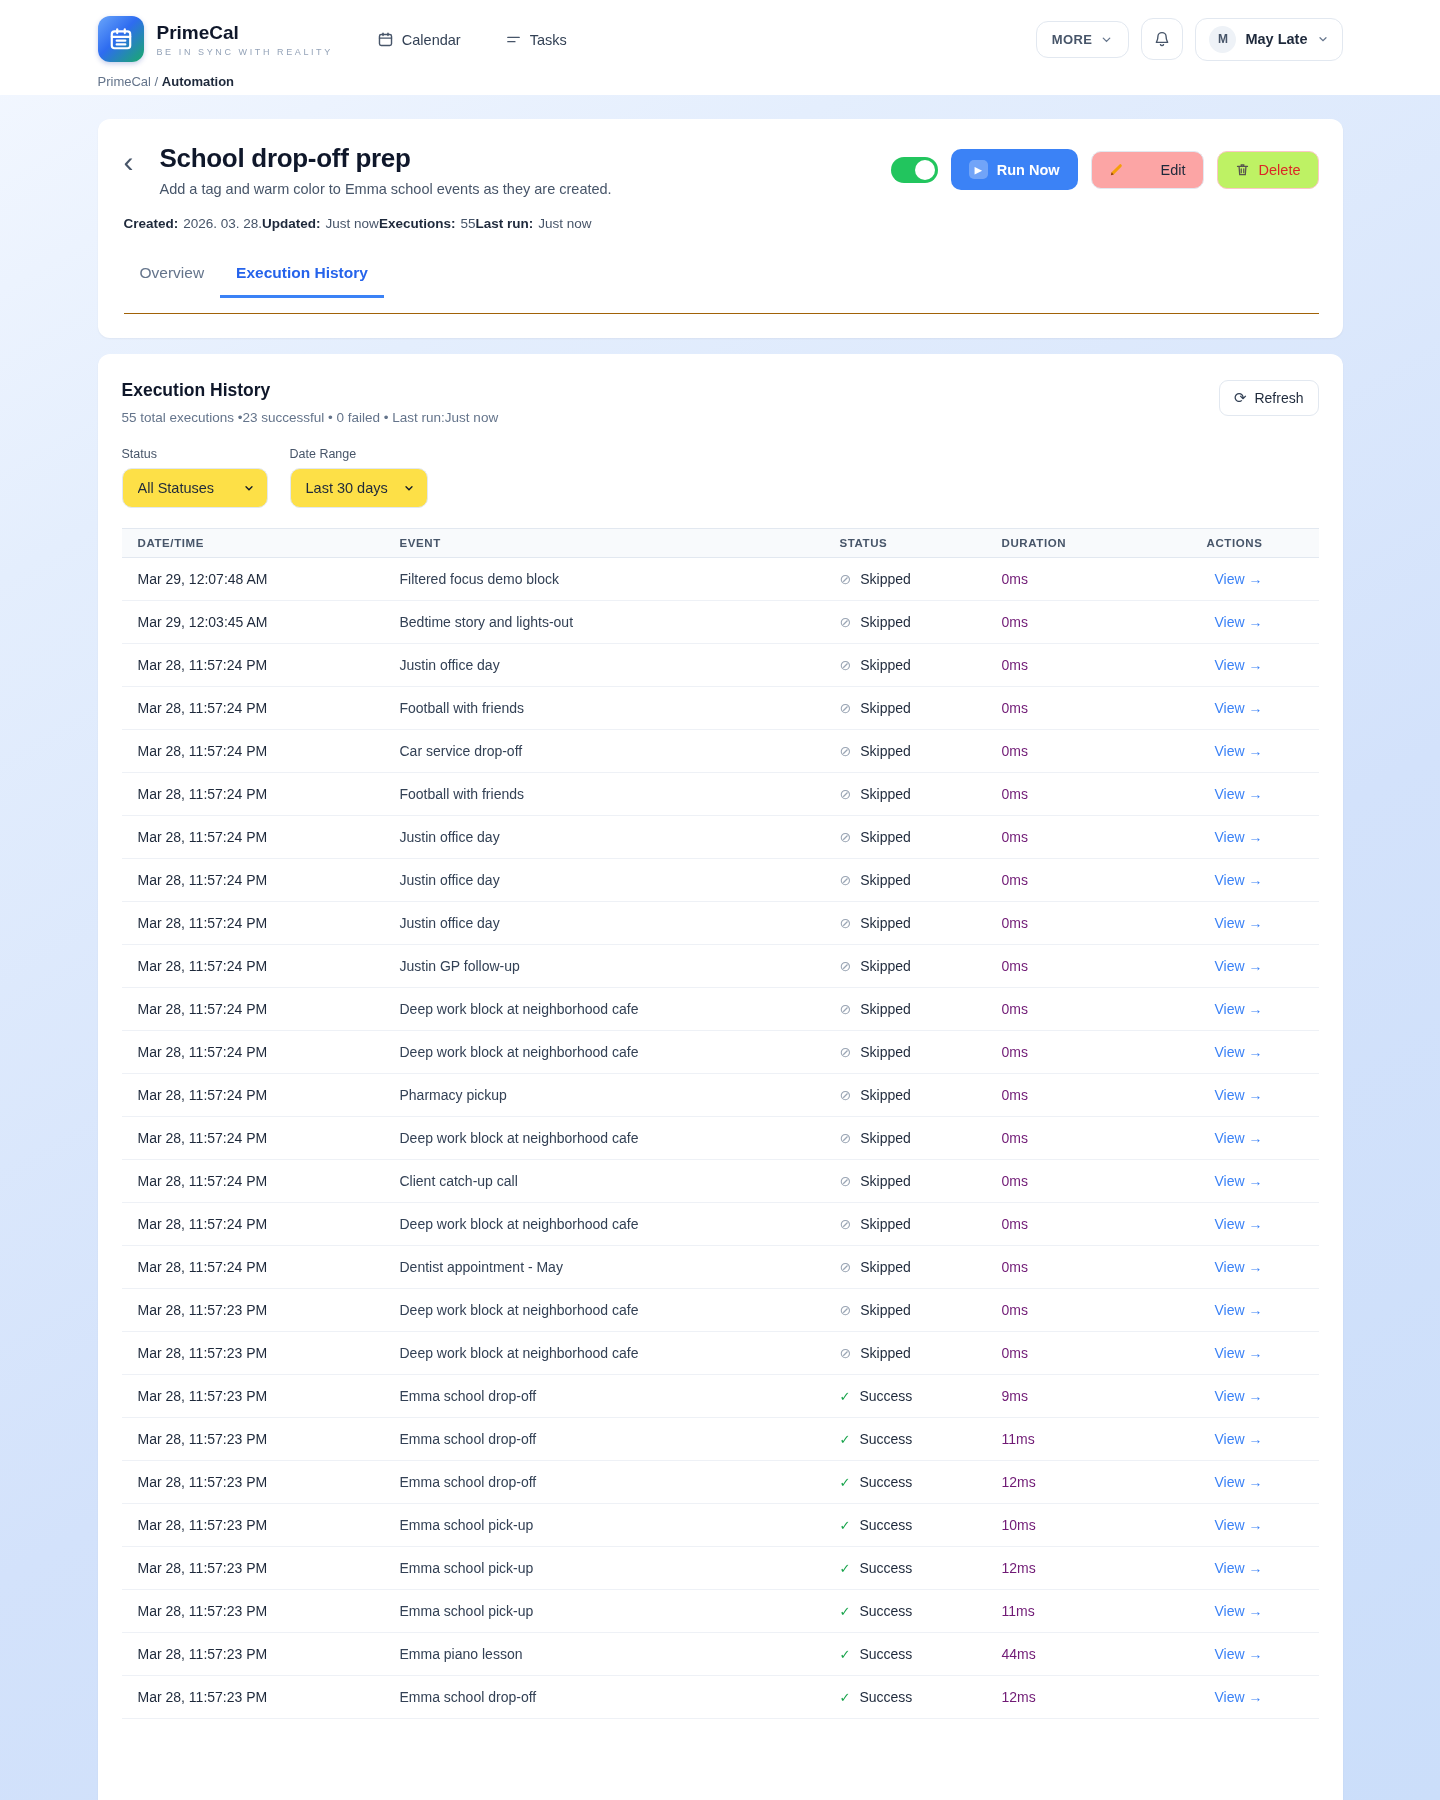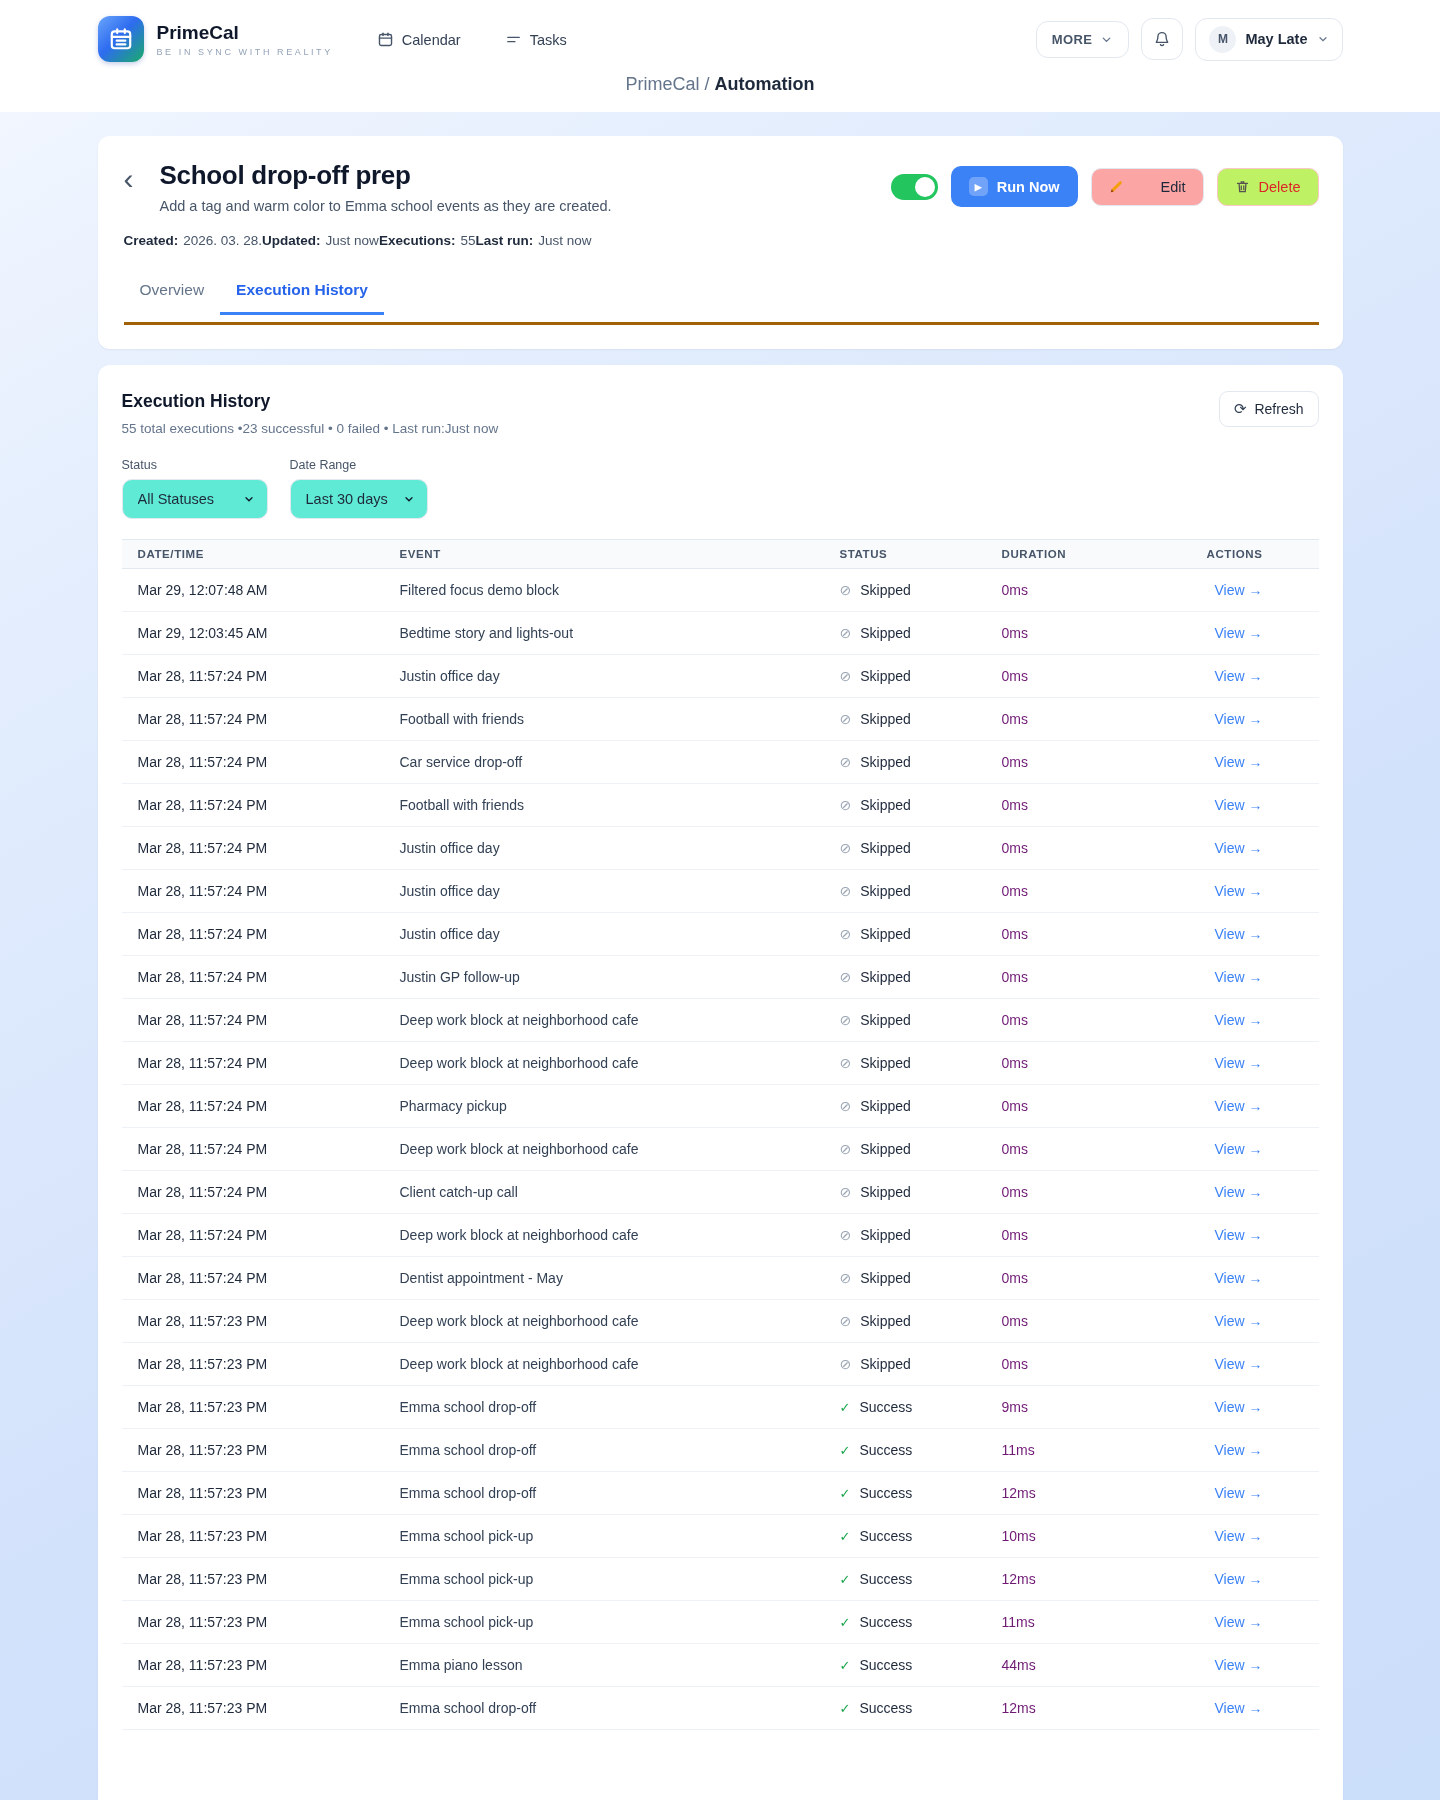--- a/index.html
+++ b/index.html
@@ -32,21 +32,21 @@
     border:1px solid #e2e8f0; border-radius:12px; padding:10px 15px;
     font-size:13px; font-weight:bold; color:#475569; letter-spacing:.4px; cursor:pointer;
   }
   .icon-btn { width:42px; height:42px; display:flex; align-items:center; justify-content:center;
     background:#fff; border:1px solid #e2e8f0; border-radius:12px; cursor:pointer; }
   .user-chip { display:flex; align-items:center; gap:9px; background:#fff; border:1px solid #e2e8f0;
     border-radius:12px; padding:7px 13px; cursor:pointer; }
   .avatar { width:27px; height:27px; border-radius:50%; background:#eef2f7; color:#475569;
     font-size:12px; font-weight:bold; display:flex; align-items:center; justify-content:center; }
   .user-name { font-size:14.5px; color:#1e293b; font-weight:bold; }
-  .breadcrumb-row { padding:6px 0 17px; font-size:18px; color:#64748b;text-align:center; }
+  .breadcrumb-row { padding:6px 0 6px; font-size:13px; color:#64748b; }
   .breadcrumb-row a { color:#64748b; text-decoration:none; }
   .crumb-current { color:#1e293b; font-weight:bold; }
 
   
   .card { background:#fff; border-radius:12px; box-shadow:0 1px 2px rgba(15,23,42,.05); }
   .header-card { margin-top:24px; padding:24px 24px 0; }
   .head-row { display:flex; align-items:flex-start; }
   .back-btn { font-size:30px; line-height:26px; color:#475569; width:26px; margin:6px 10px 0 2px; cursor:pointer; }
   .title-block { flex:1; }
   .page-title { font-size:26px; font-weight:bold; color:#0f172a; letter-spacing:-.3px; }
@@ -56,40 +56,40 @@
   .toggle-knob { position:absolute; top:3px; right:3px; width:20px; height:20px; border-radius:50%; background:#fff; }
   .btn { display:flex; align-items:center; gap:9px; border-radius:10px; font-size:14.5px;
     padding:10px 17px; cursor:pointer; border:1px solid transparent; }
   .btn-primary { background:#3b82f6; color:#fff; font-weight:bold; }
   .play-chip { width:19px; height:19px; border-radius:5px; background:rgba(255,255,255,.28);
     display:flex; align-items:center; justify-content:center; font-size:9px; color:#fff; }
   .btn-outline { background:#fca5a5; border-color:#e2e8f0; color:#1e293b;gap:37px; }
   .btn-danger { background:#bef264; border-color:#fbc6c6; color:#dc2626; }
   .meta-row { display:flex; margin:19px 0 0 2px; font-size:13.5px; color:#475569; }
   .meta-item b { color:#1e293b; margin-right:5px; }
-  .tabs-row { display:flex; margin-top:20px; border-bottom:3px solid #a16207; padding-bottom:8px; }
+  .tabs-row { display:flex; margin-top:20px; border-bottom:1px solid #a16207; padding-bottom:16px; }
   .tab { font-size:15.5px; color:#64748b; padding:13px 16px; cursor:pointer; border-bottom:3px solid transparent; margin-bottom:-1px; }
   .tab.active { color:#2563eb; font-weight:bold; border-bottom-color:#3b82f6; }
   .header-card .tabs-row { margin-left:2px; }
   .header-card::after { content:""; display:block; height:24px; }
 
   .content-card { margin-top:16px; padding:26px 24px 0; min-height:1500px; }
   .section-head { display:flex; align-items:flex-start; justify-content:space-between; }
   .section-title { font-size:17.5px; font-weight:bold; color:#0f172a; }
   .section-stats { font-size:13.5px; color:#64748b; margin-top:9px; }
   .refresh-btn { display:flex; align-items:center; gap:8px; background:#fff; border:1px solid #e2e8f0;
     border-radius:9px; padding:8px 14px; font-size:14px; color:#1e293b; cursor:pointer; }
   .refresh-glyph { font-size:15px; color:#334155; }
 
   .filters { display:flex; gap:22px; margin-top:22px; }
   .filter label { display:block; font-size:12.5px; color:#475569; margin-bottom:7px; }
   .select-wrap { position:relative; display:inline-block; }
   .select-wrap select {
     appearance:none; -webkit-appearance:none; font-family:inherit;
-    border:1px solid #e2e8f0; border-radius:10px; background:#5eead4;
+    border:1px solid #e2e8f0; border-radius:10px; background:#fde047;
     padding:11px 38px 11px 15px; font-size:14.5px; color:#1e293b; cursor:pointer;
   }
   .select-chev { position:absolute; right:13px; top:50%; transform:translateY(-50%); pointer-events:none; display:flex; }
 
   
   table { width:100%; border-collapse:collapse; margin-top:20px; }
   thead th {
     background:#f8fafc; text-align:left; font-size:11.5px; letter-spacing:.6px;
     color:#475569; font-weight:bold; padding:8px 16px;
     border-top:1px solid #e2e8f0; border-bottom:1px solid #e2e8f0;

